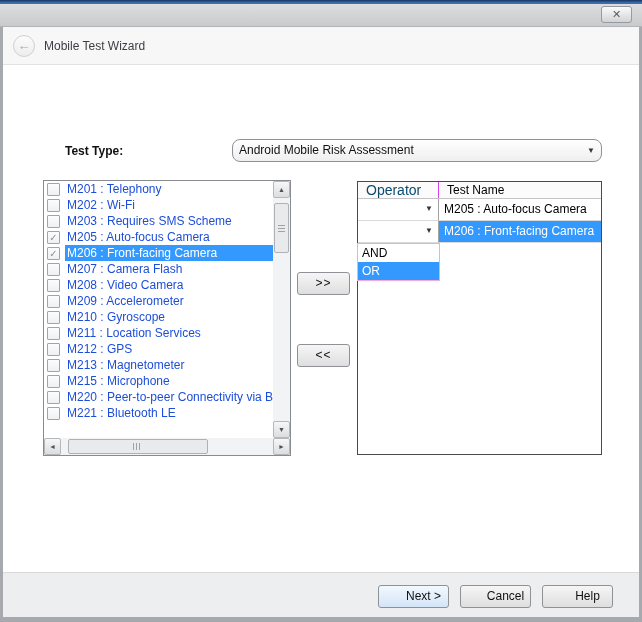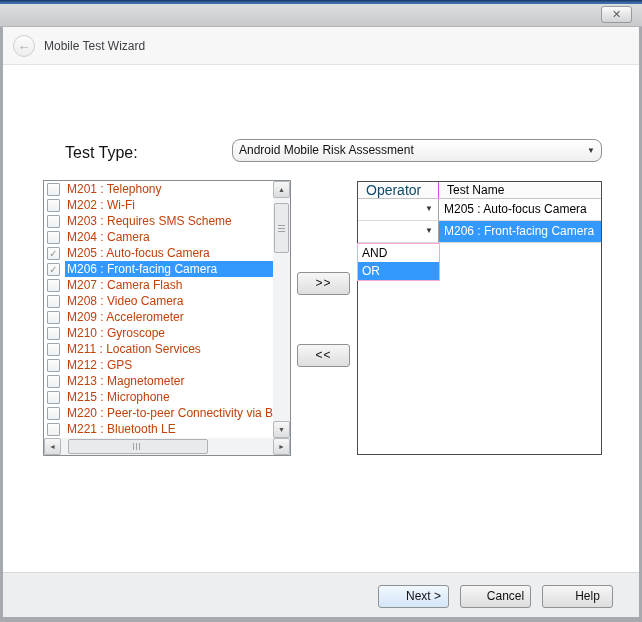--- a/index.html
+++ b/index.html
@@ -30,38 +30,38 @@
   .back-btn   { position:absolute; left:10px; top:8px; width:22px; height:22px;
                 border:1px solid #cfd0d2; border-radius:50%;
                 background:linear-gradient(#fbfbfb,#ededee);
                 color:#a2a5aa; font-size:13px; font-weight:bold;
                 text-align:center; line-height:20px; }
   .wiz-title  { position:absolute; left:41px; top:12px; font-size:12px; color:#3b3e42; }
 
   .heading { position:absolute; left:61px; top:57px; font-size:16px; color:#2579a8; }
 
   
-  .tt-label { position:absolute; left:62px; top:117px; font-size:16px; font-weight:normal; color:#111; }
+  .tt-label { position:absolute; left:62px; top:117px; font-size:12px; font-weight:bold; color:#111; }
   .combobox { position:absolute; left:229px; top:112px; width:370px; height:23px;
               border:1px solid #8e9297; border-radius:8px;
               background:linear-gradient(#ffffff,#efefef);
               font-size:12px; color:#111; line-height:21px; padding:0 20px 0 6px;
               white-space:nowrap; overflow:hidden; }
   .combobox .dd-arrow { position:absolute; right:6px; top:0; line-height:21px;
                         font-size:10px; color:#33373c; }
 
   
   .listbox { position:absolute; left:40px; top:153px; width:248px; height:276px;
              border:1px solid #888c91; background:#fff; }
   .list-rows { position:absolute; left:0; top:0; right:17px; bottom:17px; overflow:hidden; }
   .list-row  { display:flex; align-items:center; height:16px; padding-left:3px; }
   .checkbox  { flex:0 0 13px; width:13px; height:13px; border:1px solid #9aa6b0;
                background:linear-gradient(#fdfdfd,#eef0f2); border-radius:1px;
                font-size:10px; line-height:11px; text-align:center; color:#8f9296; }
-  .list-label{ flex:1; margin-left:5px; padding-left:2px; font-size:12px; color:#c2410c;
+  .list-label{ flex:1; margin-left:5px; padding-left:2px; font-size:12px; color:#1d4ed8;
                white-space:nowrap; overflow:hidden; height:16px; line-height:16px; }
   .list-row.selected .list-label { background:#3399ff; color:#fff; }
 
   
   .vscroll { position:absolute; right:0; top:0; bottom:17px; width:17px; background:#f2f3f4; }
   .hscroll { position:absolute; left:0; right:0; bottom:0; height:17px; background:#f2f3f4; }
   .sb-btn  { position:absolute; width:17px; height:17px; border:1px solid #b3b8bd; border-radius:2px;
              background:linear-gradient(#f7f7f7,#dcdddf); color:#4e5256; font-size:7px;
              text-align:center; line-height:15px; }
   .sb-up    { top:0; left:0; }
@@ -149,24 +149,20 @@
           </div>
           <div class="list-row">
             <span class="checkbox"></span>
             <span class="list-label">M202 : Wi-Fi</span>
           </div>
           <div class="list-row">
             <span class="checkbox"></span>
             <span class="list-label">M203 : Requires SMS Scheme</span>
           </div>
           <div class="list-row">
-            <span class="checkbox"></span>
-            <span class="list-label">M204 : Camera</span>
-          </div>
-          <div class="list-row">
             <span class="checkbox">✓</span>
             <span class="list-label">M205 : Auto-focus Camera</span>
           </div>
           <div class="list-row selected">
             <span class="checkbox">✓</span>
             <span class="list-label">M206 : Front-facing Camera</span>
           </div>
           <div class="list-row">
             <span class="checkbox"></span>
             <span class="list-label">M207 : Camera Flash</span>

